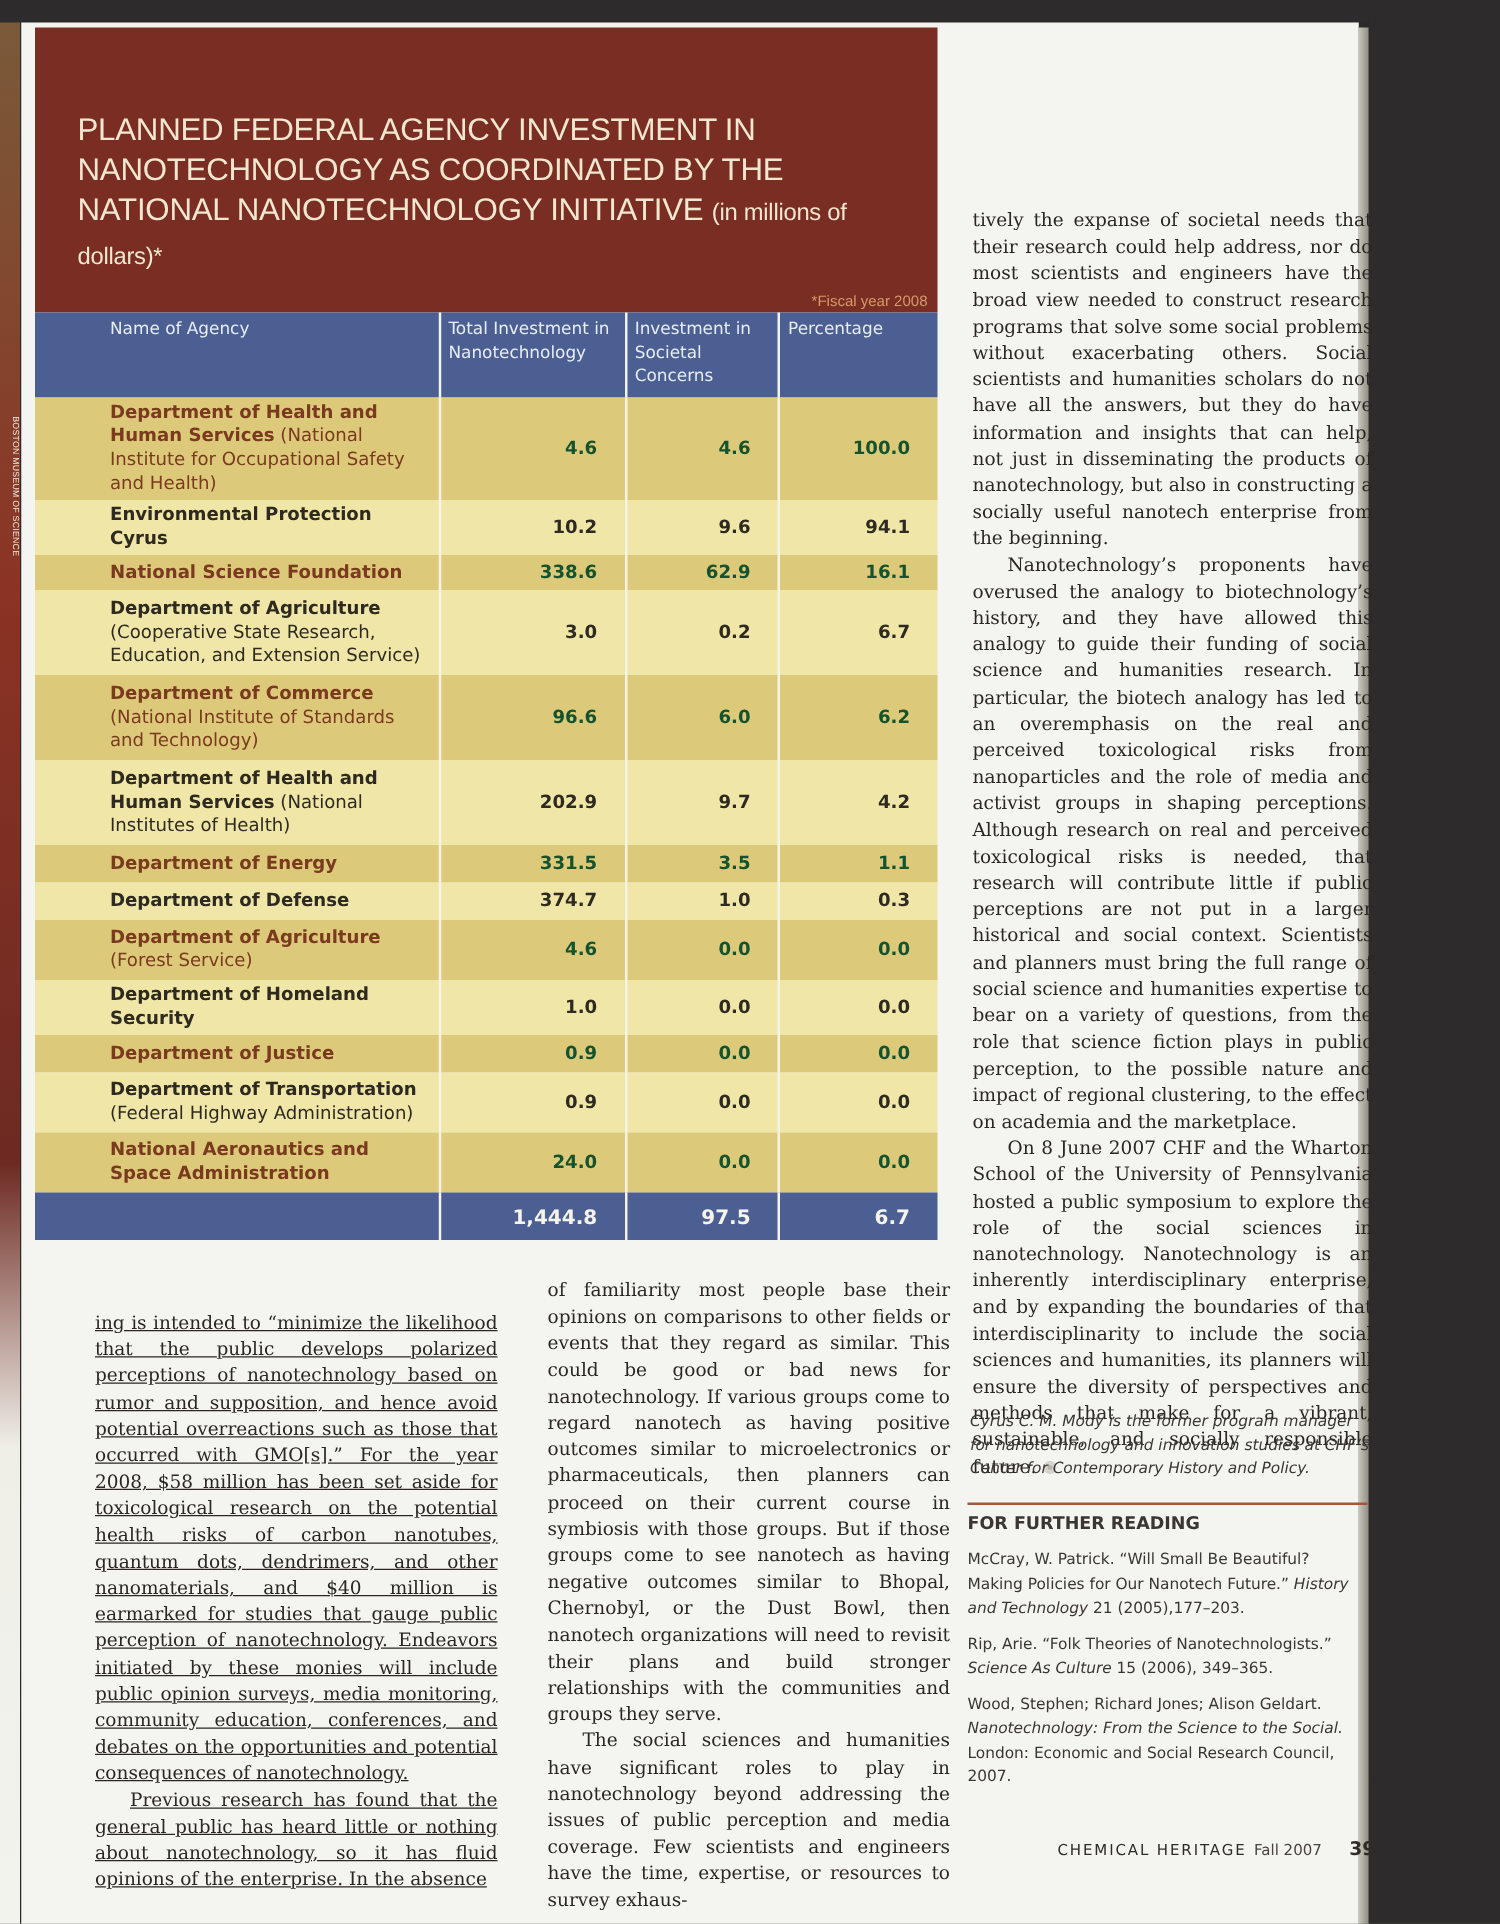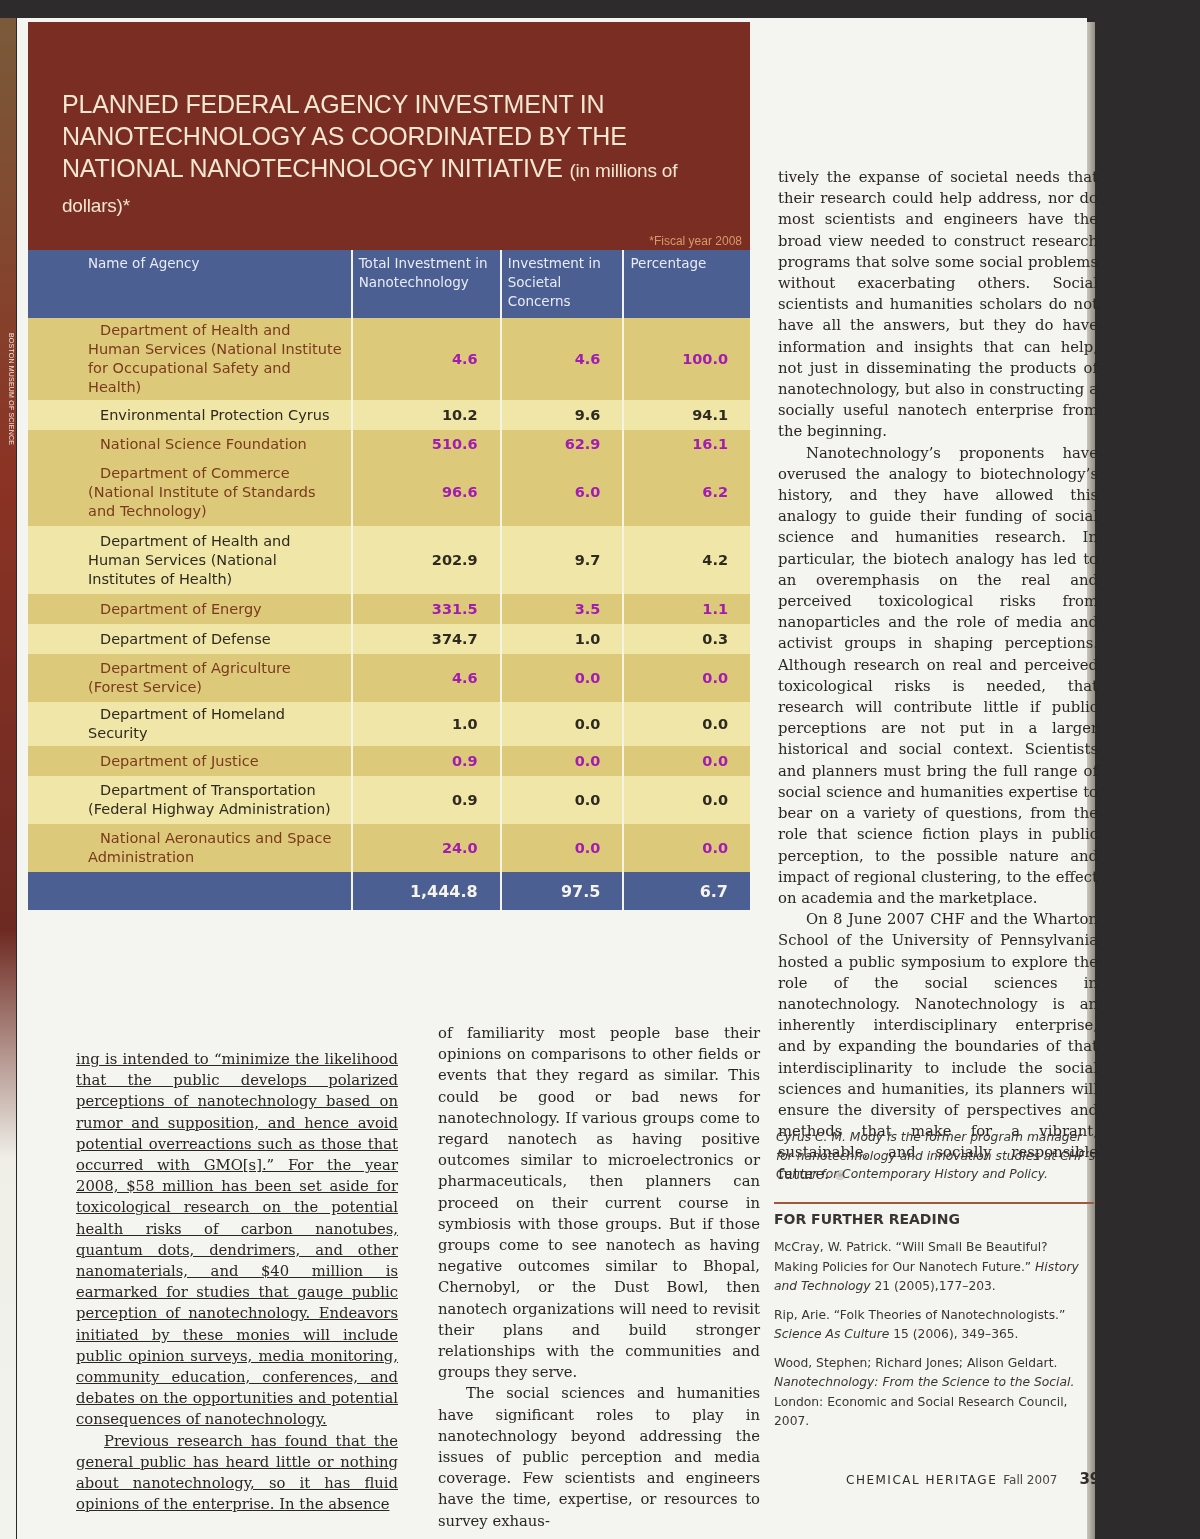--- a/index.html
+++ b/index.html
@@ -53,23 +53,23 @@
   }
   th:first-child { border-left: none; padding-left: 60px; }
   td {
     font-size: 14.5px; line-height: 19px; padding: 3px 8px; vertical-align: middle;
     border-left: 2px solid #f5f3e5;
   }
   td:first-child { border-left: none; padding-left: 60px; width: 260px; }
   td.num { text-align: right; padding-right: 22px; font-weight: bold; }
   tr.dark td { background: #ddc97a; color: #7a3a1e; }
   tr.light td { background: #efe6a8; color: #2e2a20; }
-  tr.dark td.num { color: #a21caf; }
+  tr.dark td.num { color: #14532d; }
   tr.light td.num { color: #2e2a20; }
-  td .agency-main { font-weight: normal; margin-left: 12px; }
+  td .agency-main { font-weight: bold; }
   td .agency-sub { font-weight: normal; }
   tr.total td { background: #4b5f93; color: #f5f3ea; font-weight: bold; font-size: 16px; height: 32px; }
   tr.total td:first-child { background: #4b5f93; }
 
   col.c1 { width: 320px; }
   col.c2 { width: 150px; }
   col.c3 { width: 124px; }
   col.c4 { width: 128px; }
 
   
@@ -153,23 +153,29 @@
           <td class="num">100.0</td>
         </tr>
         <tr class="light" style="height: 30px;">
           <td><span class="agency-main">Environmental Protection Cyrus</span></td>
           <td class="num">10.2</td>
           <td class="num">9.6</td>
           <td class="num">94.1</td>
         </tr>
         <tr class="dark" style="height: 28px;">
           <td><span class="agency-main">National Science Foundation</span></td>
-          <td class="num">510.6</td>
+          <td class="num">338.6</td>
           <td class="num">62.9</td>
           <td class="num">16.1</td>
+        </tr>
+        <tr class="light" style="height: 68px;">
+          <td><span class="agency-main">Department of Agriculture</span> <span class="agency-sub">(Cooperative State Research, Education, and Extension Service)</span></td>
+          <td class="num">3.0</td>
+          <td class="num">0.2</td>
+          <td class="num">6.7</td>
         </tr>
         <tr class="dark" style="height: 68px;">
           <td><span class="agency-main">Department of Commerce</span> <span class="agency-sub">(National Institute of Standards and Technology)</span></td>
           <td class="num">96.6</td>
           <td class="num">6.0</td>
           <td class="num">6.2</td>
         </tr>
         <tr class="light" style="height: 68px;">
           <td><span class="agency-main">Department of Health and Human Services</span> <span class="agency-sub">(National Institutes of Health)</span></td>
           <td class="num">202.9</td>

